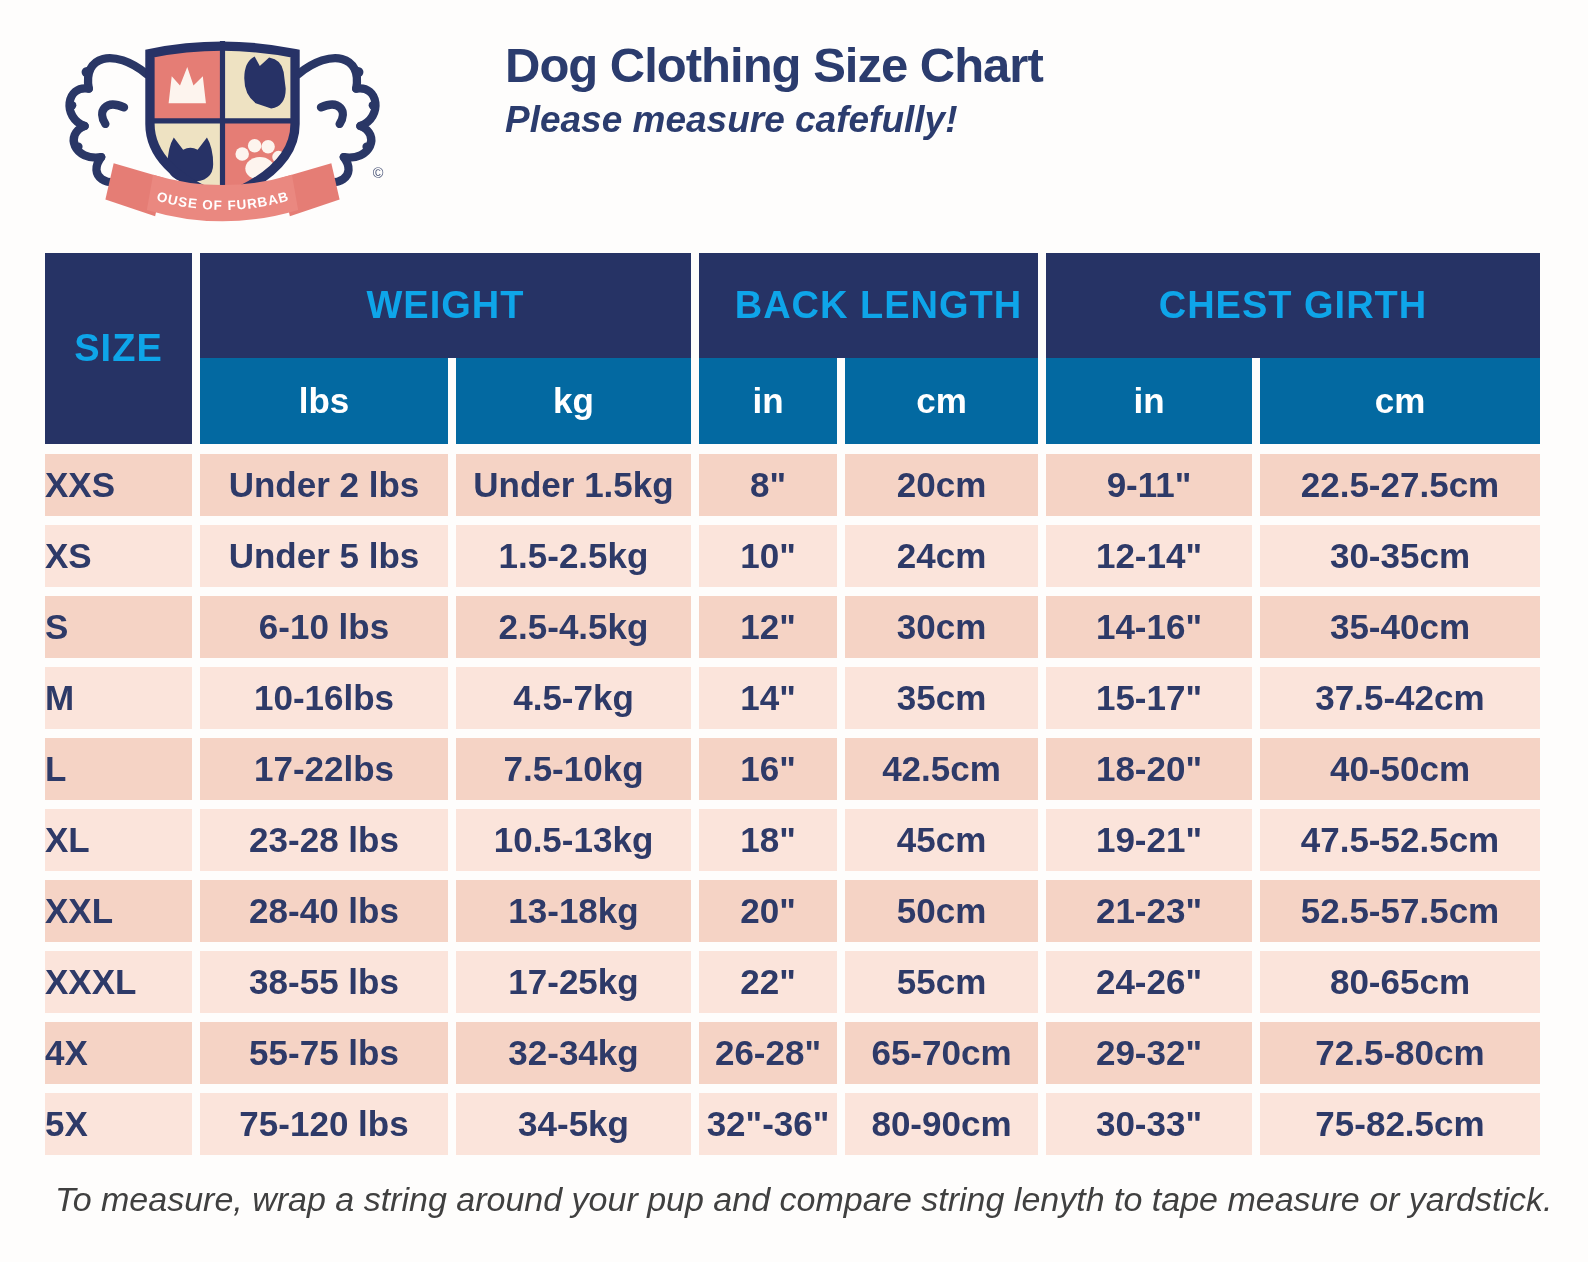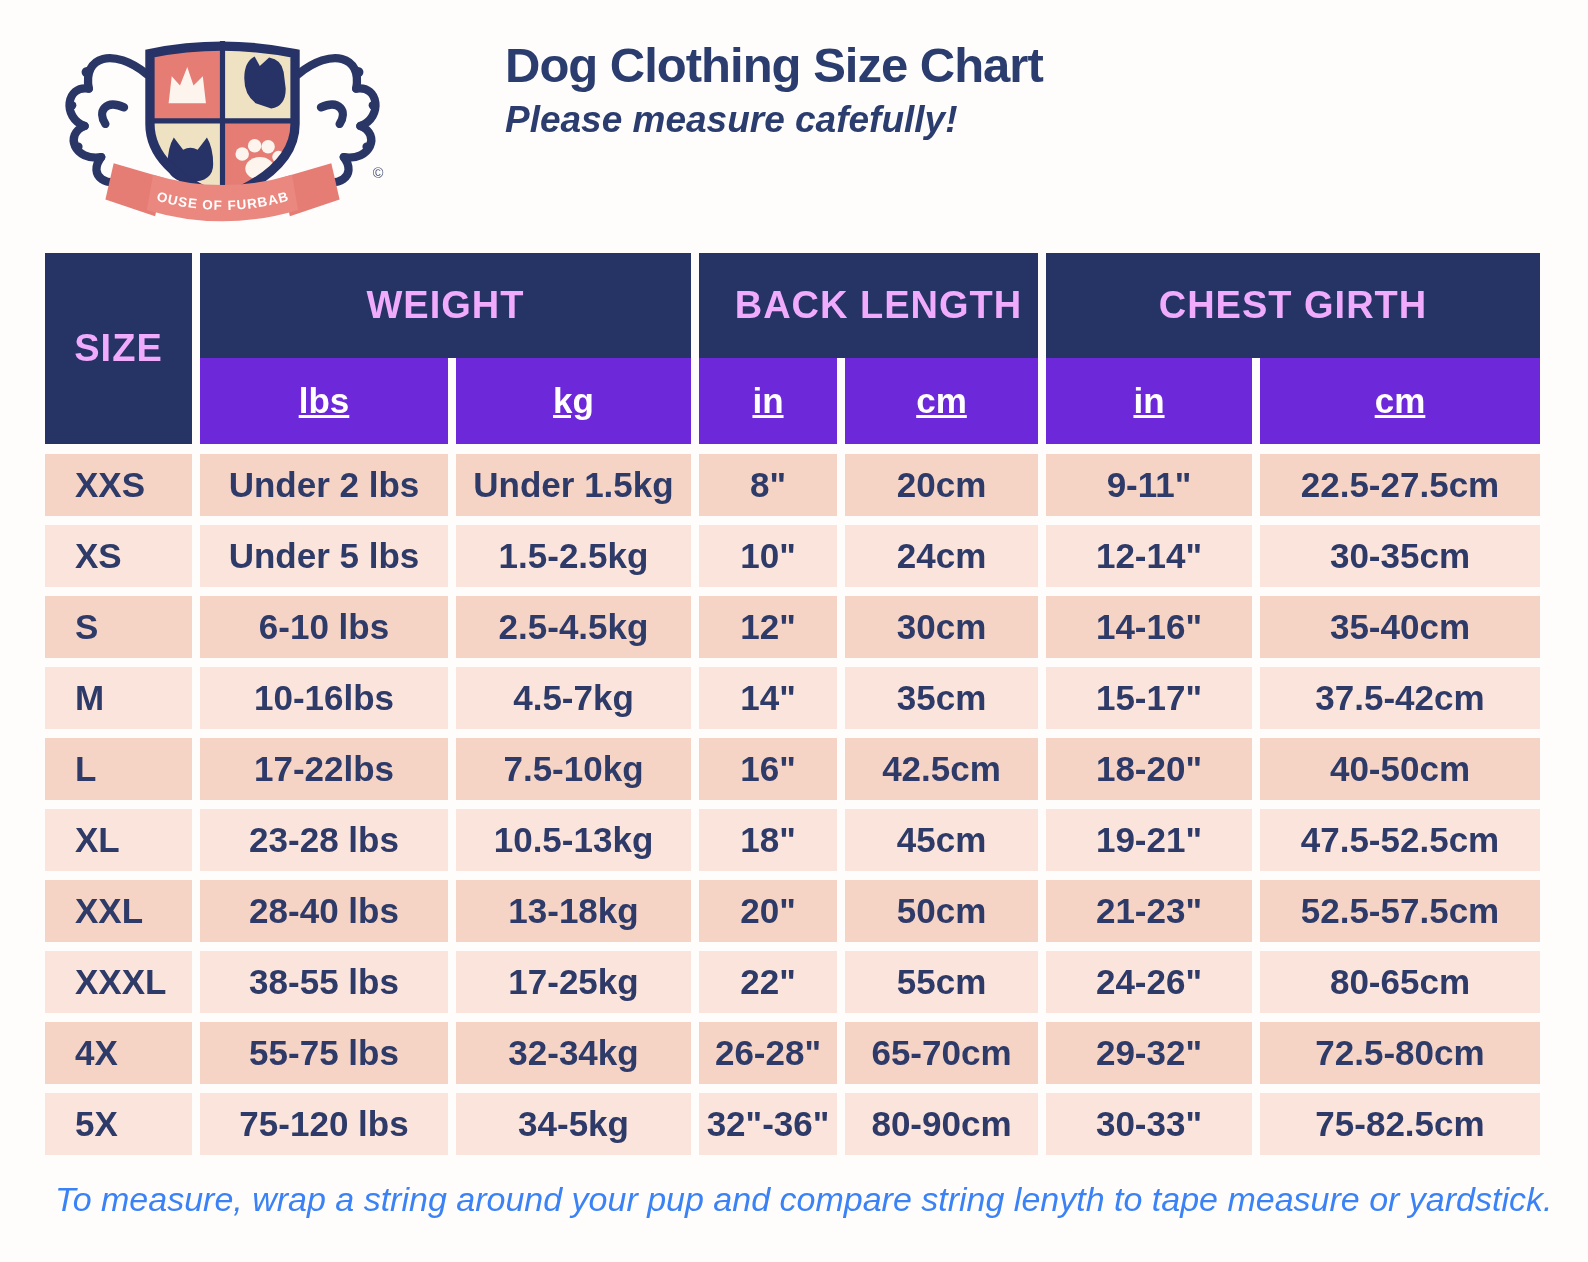--- a/index.html
+++ b/index.html
@@ -20,47 +20,47 @@
   }
   
   .size-table { position:absolute; left:45px; top:253px; width:1495px; }
   .grid {
     display:grid;
     grid-template-columns:147px 248px 235px 138px 193px 206px 280px;
     column-gap:8px;
   }
   .thead { grid-template-rows:105px 86px; }
   .th {
-    background:#263365; color:#f0abfc; display:flex; align-items:center;
+    background:#263365; color:#0ea5e9; display:flex; align-items:center;
     justify-content:center; font-weight:bold; font-size:38px; letter-spacing:1px;
   }
   .th.size   { grid-column:1; grid-row:1 / 3; }
   .th.weight { grid-column:2 / 4; grid-row:1; }
   .th.backlength { grid-column:4 / 6; grid-row:1;padding-left:20px; }
   .th.chestgirth { grid-column:6 / 8; grid-row:1; }
   .subh {
-    background:#6d28d9; color:#ffffff; display:flex; align-items:center;
-    justify-content:center; font-weight:bold; font-size:35px; grid-row:2;text-decoration:underline;
+    background:#0369a1; color:#ffffff; display:flex; align-items:center;
+    justify-content:center; font-weight:bold; font-size:35px; grid-row:2;
   }
   .subh.c2 { grid-column:2; } .subh.c3 { grid-column:3; }
   .subh.c4 { grid-column:4; } .subh.c5 { grid-column:5; }
   .subh.c6 { grid-column:6; } .subh.c7 { grid-column:7; }
   .tbody { margin-top:10px; grid-auto-rows:62px; row-gap:9px; }
   .trow { display:contents; }
   .td {
     display:flex; align-items:center; justify-content:center;
     font-size:35px; font-weight:bold; color:#2e3a68; white-space:nowrap;
   }
   .trow:nth-child(odd)  .td { background:#f5d3c5; }
   .trow:nth-child(even) .td { background:#fbe4db; }
-  .td.size { justify-content:flex-start; padding-left:30px; }
+  .td.size { justify-content:flex-start; }
   
   .footnote {
     position:absolute; left:55px; top:1180px; width:1510px;
-    font-size:34px; font-style:italic; font-weight:500; color:#3b82f6;
+    font-size:34px; font-style:italic; font-weight:500; color:#404040;
     white-space:nowrap;
   }
 </style>
 </head>
 <body>
 
 <div class="page">
 
   <svg class="logo" viewBox="0 0 330 220" aria-hidden="true">
 

